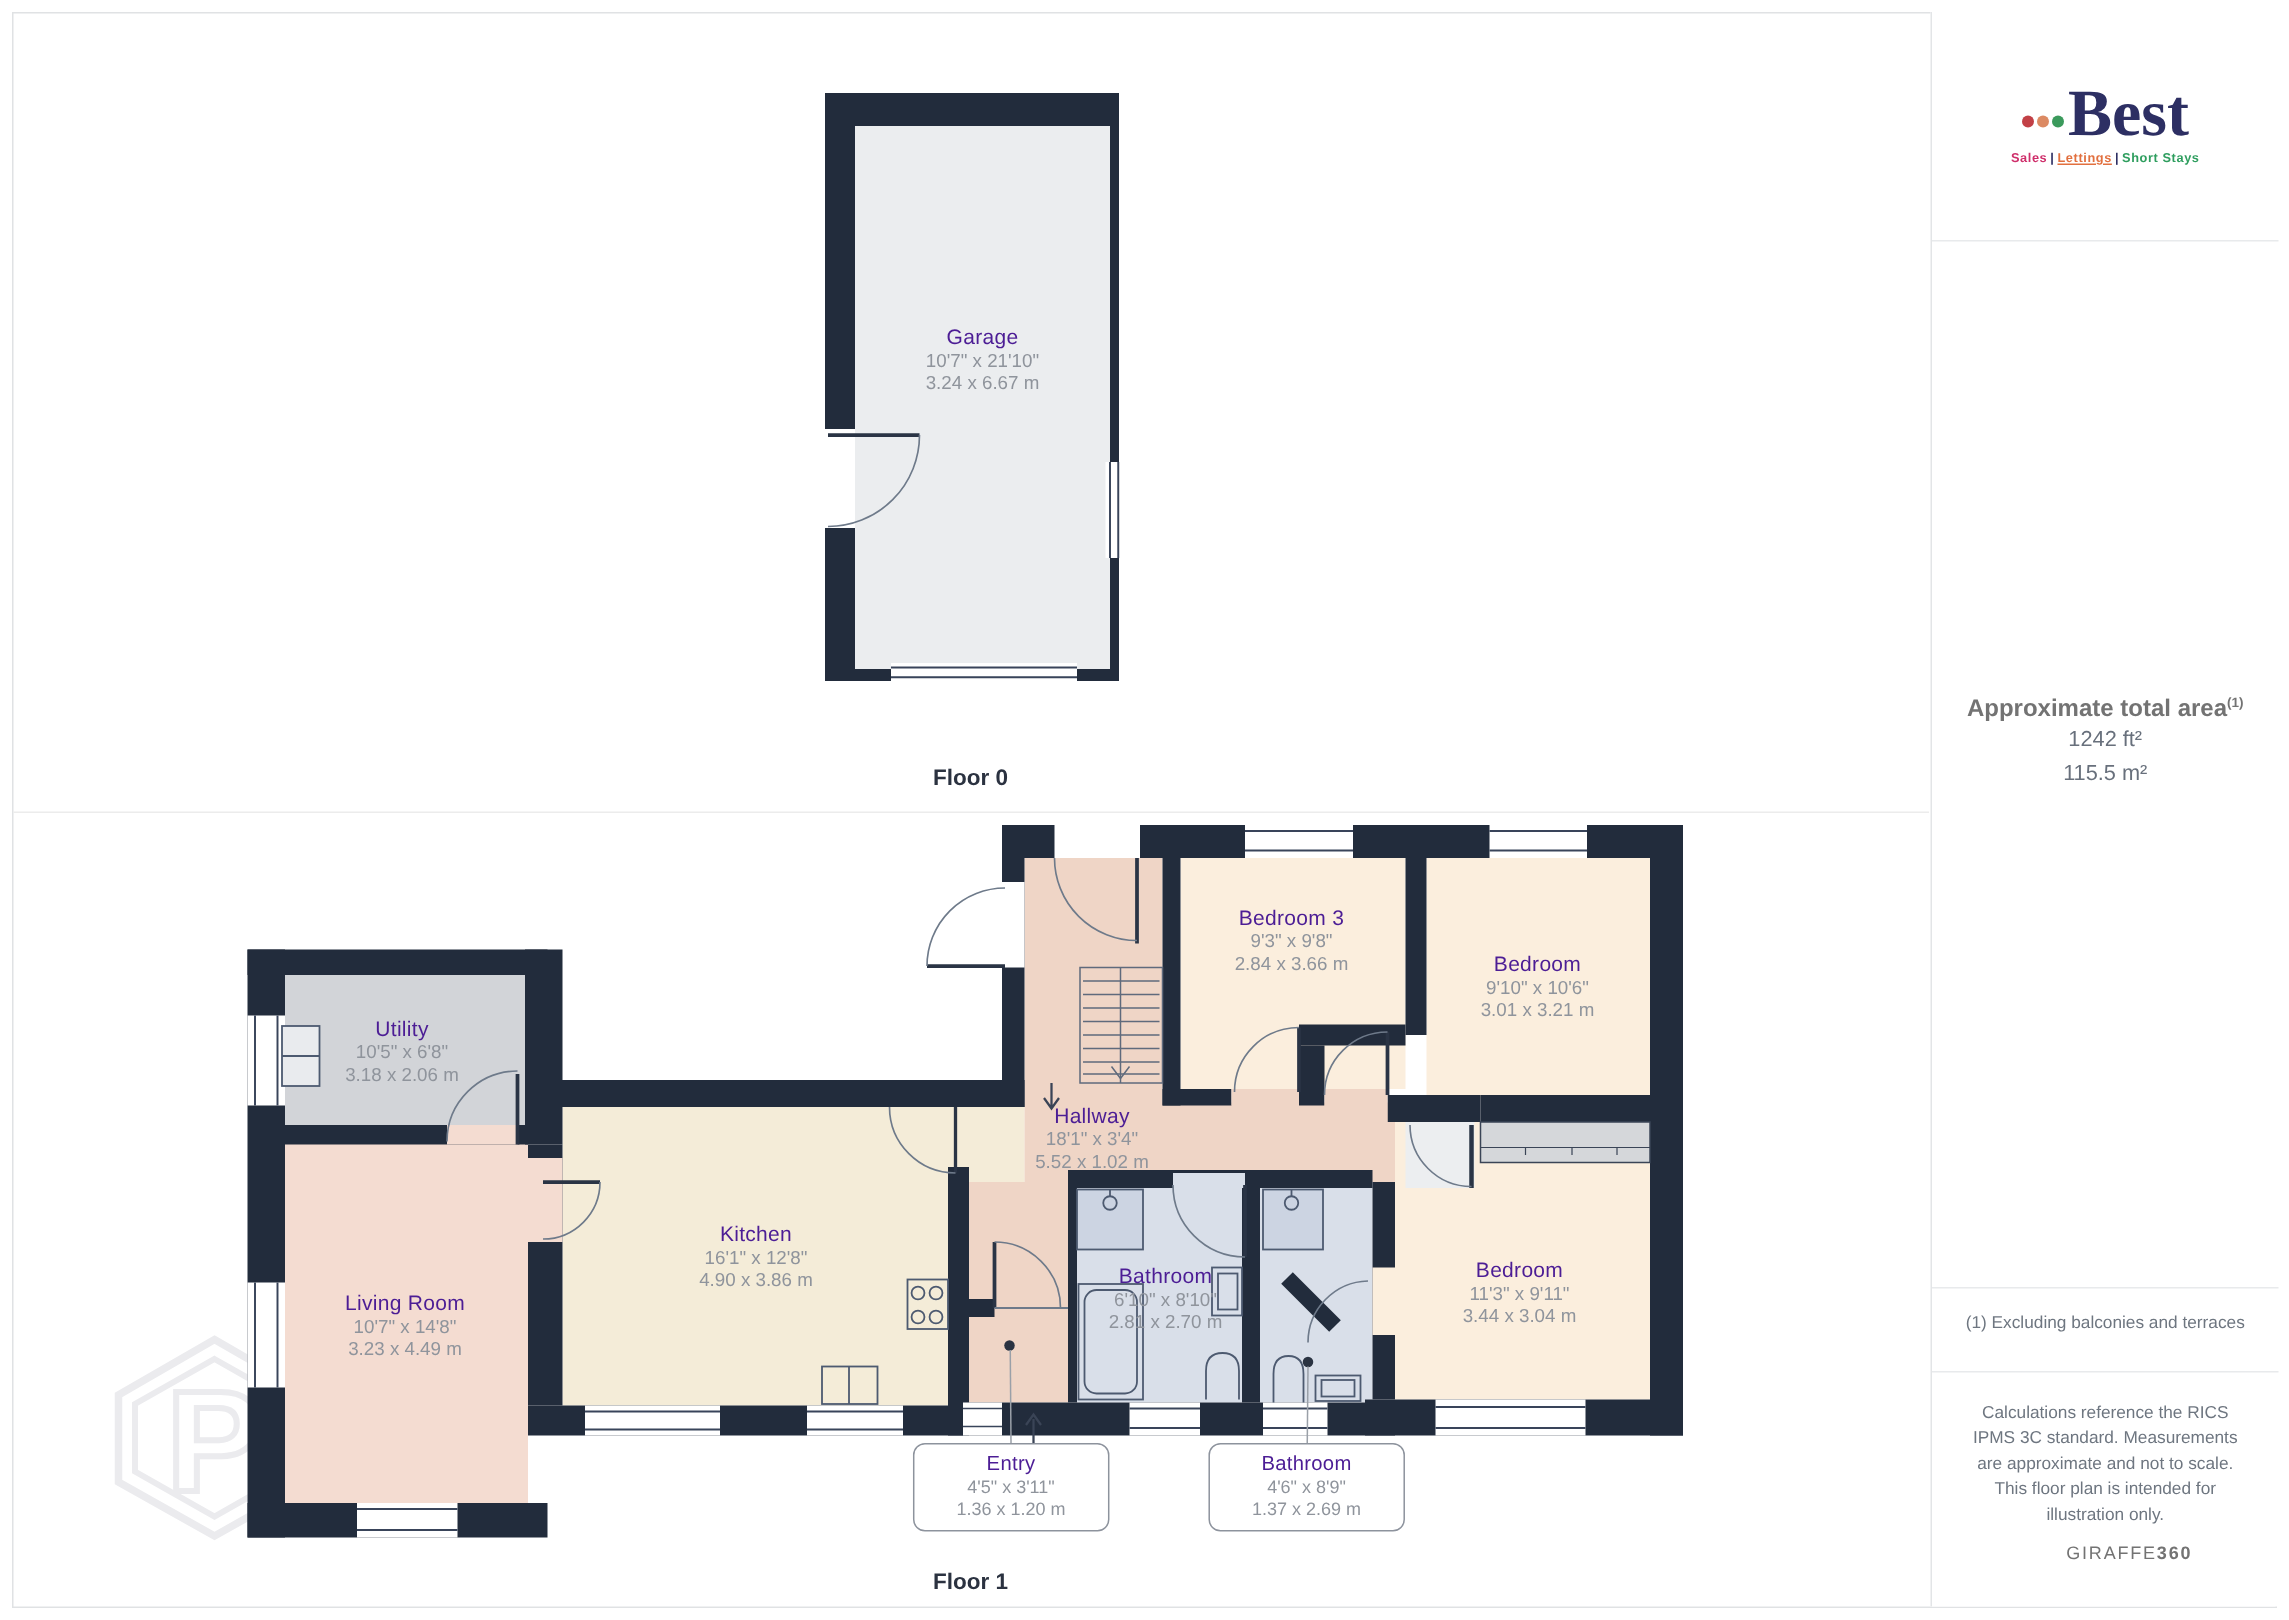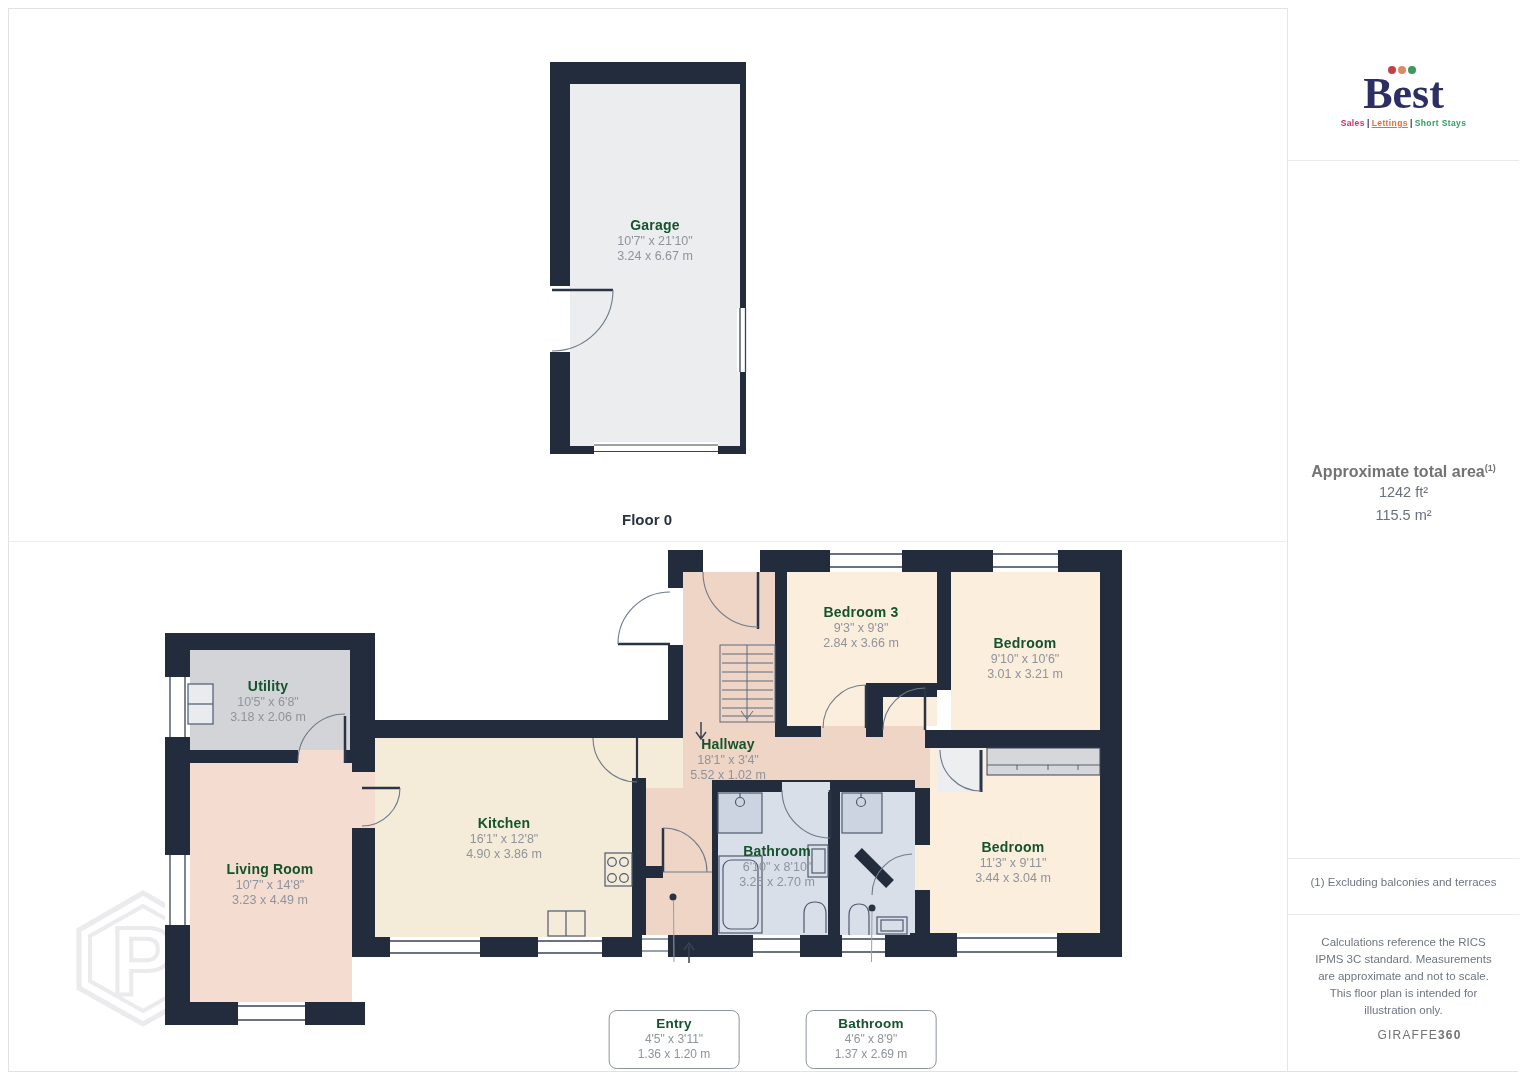--- a/index.html
+++ b/index.html
@@ -5,36 +5,36 @@
   html,body{margin:0;padding:0;background:#fff;}
   .canvas{position:relative;width:1526px;height:1080px;background:#ffffff;
           font-family:"Liberation Sans",sans-serif;overflow:hidden;}
   .frame{position:absolute;left:8px;top:8px;width:1510px;height:1064px;
          border:1px solid #e0e2e4;box-sizing:border-box;}
   .plan-svg{position:absolute;left:8px;top:8px;}
   .hdivider{position:absolute;left:9px;top:541px;width:1277px;height:1px;background:#ececec;}
 
   
   .room-label{position:absolute;transform:translate(-50%,-50%);text-align:center;white-space:nowrap;z-index:5;}
-  .rname{font-weight:bold;font-size:14px;line-height:17px;color:#14532d;letter-spacing:.2px;}
+  .rname{font-weight:normal;font-size:14px;line-height:17px;color:#4c1d95;letter-spacing:.2px;}
   .rdim{font-size:12.5px;line-height:15px;color:#8f949c;}
   .floor-label{position:absolute;transform:translate(-50%,-50%);font-weight:bold;font-size:15px;color:#2b3240;z-index:5;}
 
   
   .callout{position:absolute;transform:translate(-50%,0);background:#fff;border:1.5px solid #8d939d;
-           border-radius:8px;padding:4px 28px 6px;text-align:center;white-space:nowrap;z-index:6;margin-top:48px;}
+           border-radius:8px;padding:4px 28px 6px;text-align:center;white-space:nowrap;z-index:6;}
   .callout .rname{font-size:13.5px;}
   .callout .rdim{font-size:12px;line-height:15px;}
 
   
   .sidebar{position:absolute;left:1287px;top:8px;width:231px;height:1063px;background:#fff;
            border-left:1px solid #e3e5e7;}
   .sb-divider{position:absolute;left:0;width:100%;height:1px;background:#e8eaec;}
   .logo-block{position:absolute;top:48px;left:0;width:100%;text-align:center;}
-  .logo-row{display:flex;align-items:center;justify-content:center;flex-direction:column;}
+  .logo-row{display:flex;align-items:center;justify-content:center;}
   .dots{display:flex;gap:2px;margin-right:3px;margin-top:10px;}
   .dot{width:8px;height:8px;border-radius:50%;display:inline-block;}
   .d1{background:#c24046;} .d2{background:#dc8a63;} .d3{background:#3b9a5c;}
   .logo-text{font-family:"Liberation Serif",serif;font-weight:bold;font-size:44px;color:#2d2f63;line-height:40px;}
   .tagline{margin-top:4px;font-size:8.5px;font-weight:bold;letter-spacing:.4px;}
   .tg-sales{color:#cf2f6b;} .tg-let{color:#e2703f;text-decoration:underline;} .tg-short{color:#2f9e5f;} .tg-sep{color:#2d2f63;padding:0 2px;}
 
   .area-block{position:absolute;top:455px;left:0;width:100%;text-align:center;}
   .area-title{font-weight:bold;font-size:16px;color:#737373;}
   .area-title sup{font-size:9px;}
@@ -345,21 +345,21 @@
     <div class="rdim">3.01 x 3.21 m</div>
   </div>
   <div class="room-label" style="left:1013px;top:862px">
     <div class="rname">Bedroom</div>
     <div class="rdim">11'3" x 9'11"</div>
     <div class="rdim">3.44 x 3.04 m</div>
   </div>
   <div class="room-label" style="left:777px;top:866px">
     <div class="rname">Bathroom</div>
     <div class="rdim">6'10" x 8'10"</div>
-    <div class="rdim">3.26 x 2.70 m</div>
+    <div class="rdim">2.81 x 2.70 m</div>
   </div>
 
   <div class="callout" style="left:674px;top:962px">
     <div class="rname">Entry</div>
     <div class="rdim">4'5" x 3'11"</div>
     <div class="rdim">1.36 x 1.20 m</div>
   </div>
   <div class="callout" style="left:871px;top:962px">
     <div class="rname">Bathroom</div>
     <div class="rdim">4'6" x 8'9"</div>

